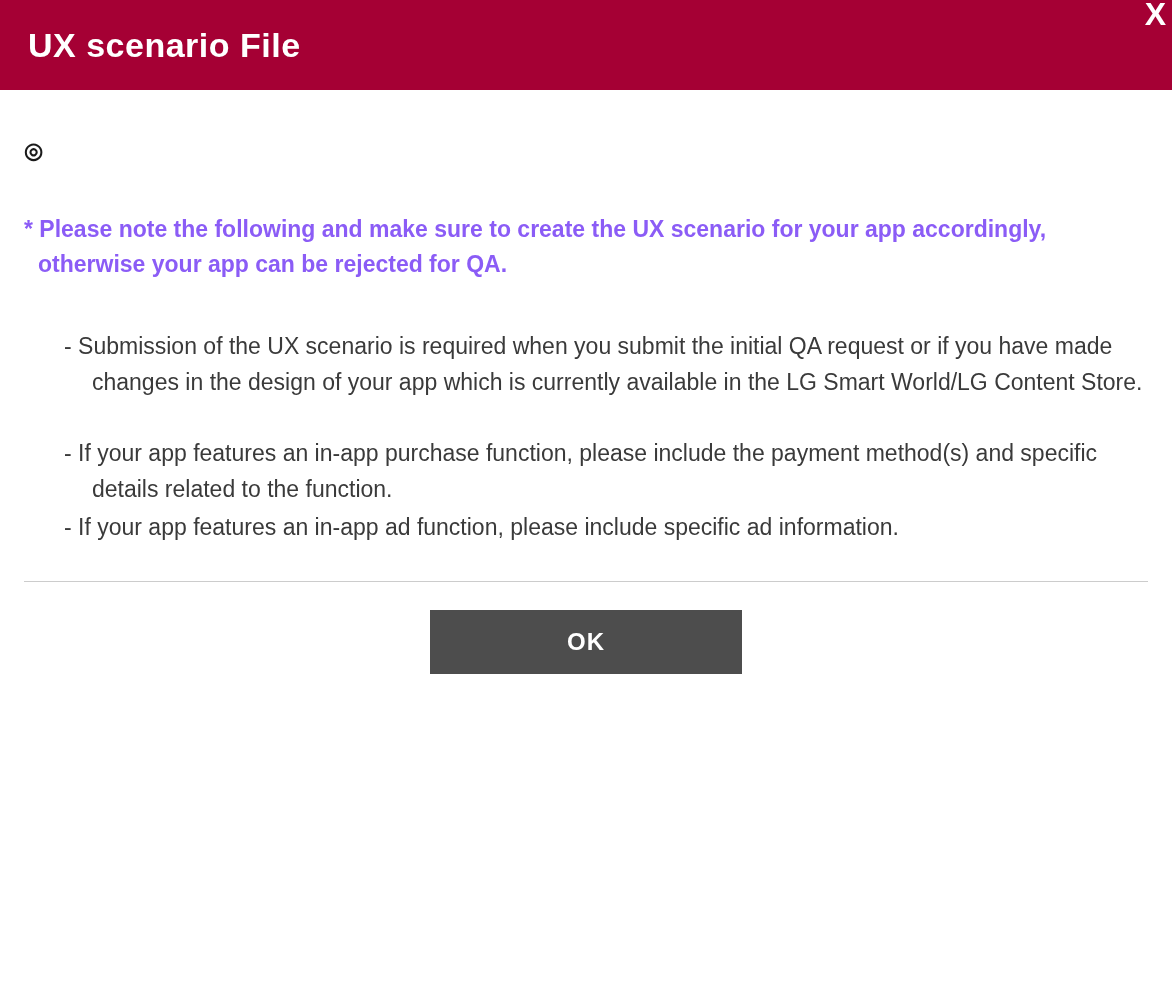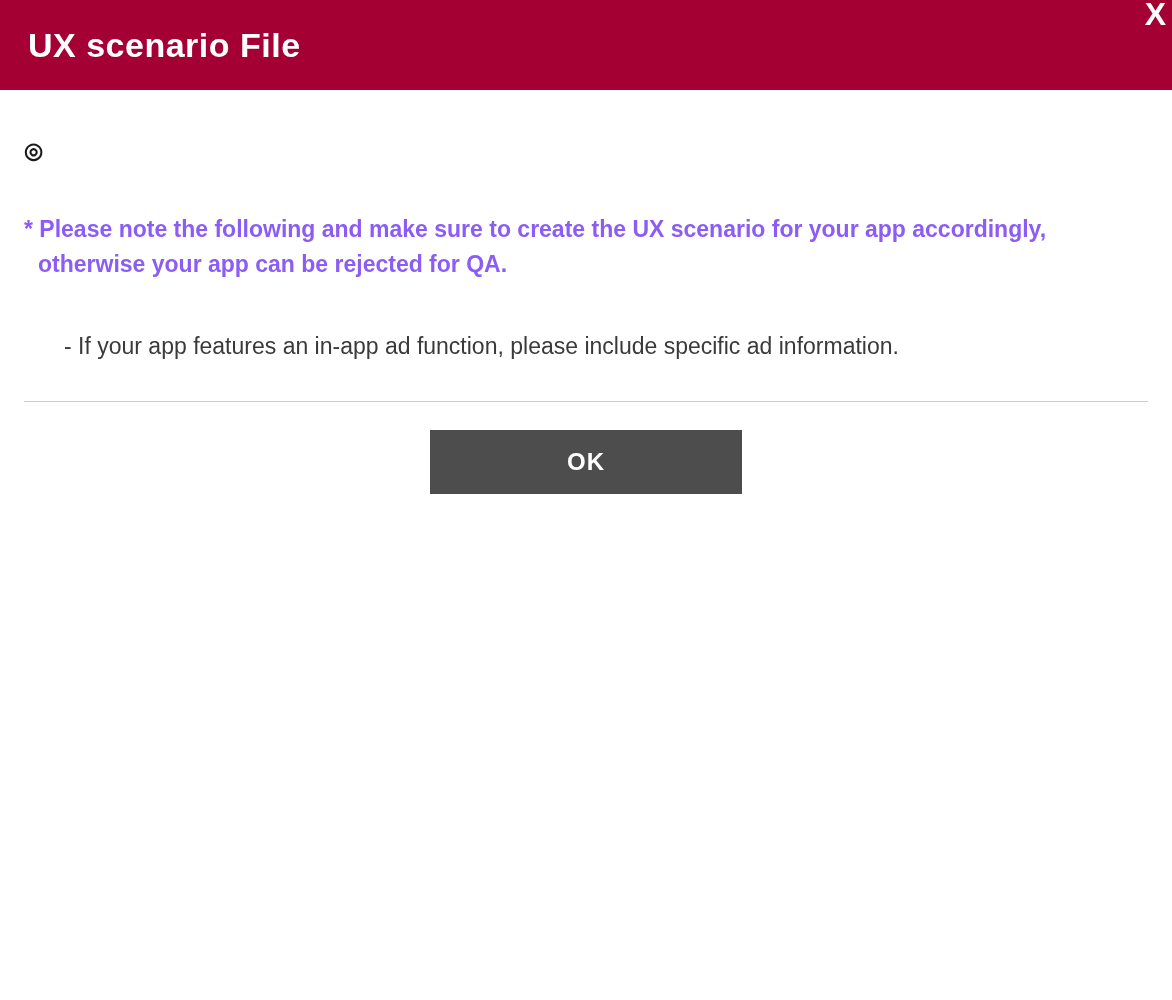--- a/index.html
+++ b/index.html
@@ -121,23 +121,25 @@
 </div>
 
 <div class="content">
   <div class="important-note">
     <span class="bullseye-icon">◎</span>
   </div>
 
   <div class="warning-text">Please note the following and make sure to create the UX scenario for your app accordingly, otherwise your app can be rejected for QA.</div>
 
   <div class="section-1">
+    <div class="sub-item">Submission of the UX scenario is required when you submit the initial QA request or if you have made changes in the design of your app which is currently available in the LG Smart World/LG Content Store.</div>
   </div>
 
   <div class="section-2">
+    <div class="sub-item">If your app features an in-app purchase function, please include the payment method(s) and specific details related to the function.</div>
     <div class="sub-item">If your app features an in-app ad function, please include specific ad information.</div>
   </div>
 
   <hr class="divider">
 
   <div class="button-row">
     <button class="ok-button">OK</button>
   </div>
 </div>
 

